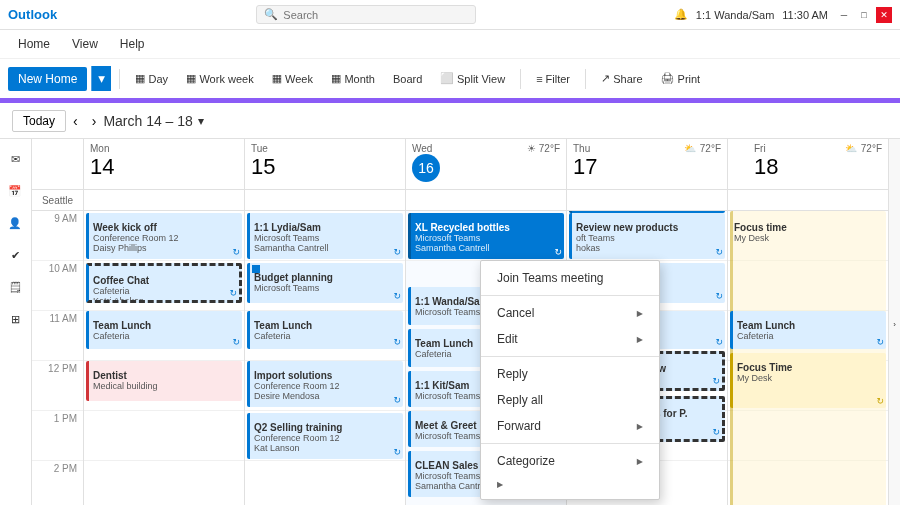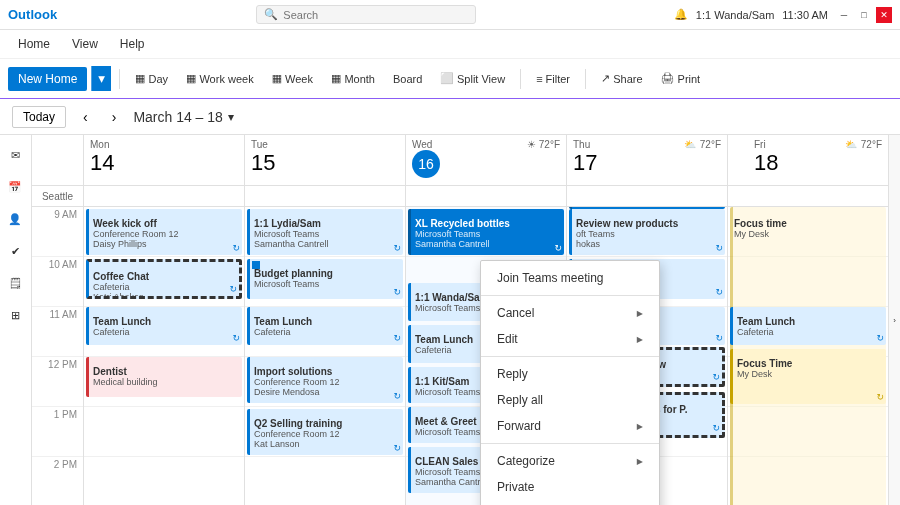--- a/index.html
+++ b/index.html
@@ -10,31 +10,31 @@
     .title-bar-left { display: flex; align-items: center; gap: 6px; }
     .outlook-logo { color: #0078d4; font-weight: bold; font-size: 13px; }
     .search-bar { display: flex; align-items: center; background: #f5f5f5; border: 1px solid #ddd; border-radius: 3px; padding: 2px 8px; width: 220px; gap: 5px; }
     .search-bar input { border: none; background: transparent; font-size: 11px; outline: none; width: 180px; }
     .title-bar-right { display: flex; align-items: center; gap: 8px; font-size: 11px; }
     .window-controls { display: flex; gap: 4px; }
     .win-btn { width: 16px; height: 16px; display: flex; align-items: center; justify-content: center; font-size: 9px; cursor: pointer; }
     .win-btn.close { background: #e81123; color: white; }
     
     
-    .ribbon { background: #fff; border-bottom: 1px solid #8b5cf6; }
+    .ribbon { background: #fff; border-bottom: 5px solid #8b5cf6; }
     .ribbon-tabs { display: flex; align-items: center; padding: 0 8px; height: 28px; gap: 2px; }
     .ribbon-tab { padding: 4px 10px; font-size: 12px; cursor: pointer; }
     .ribbon-toolbar { display: flex; align-items: center; padding: 4px 8px; height: 40px; gap: 4px; border-top: 1px solid #f0f0f0; }
     .new-event-btn { background: #0078d4; color: white; border: none; border-radius: 2px; padding: 5px 10px; font-size: 12px; cursor: pointer; display: flex; align-items: center; gap: 4px; }
     .new-event-dropdown { background: #0078d4; color: white; border: none; border-left: 1px solid rgba(255,255,255,0.3); padding: 5px 6px; cursor: pointer; }
     .toolbar-btn { background: transparent; border: 1px solid transparent; border-radius: 2px; padding: 3px 6px; font-size: 11px; cursor: pointer; display: flex; align-items: center; gap: 3px; color: #333; }
     .toolbar-separator { width: 1px; height: 20px; background: #ddd; margin: 0 4px; }
     
     
-    .cal-header { background: #fff; display: flex; align-items: center; padding: 6px 12px; gap: 10px; border-bottom: 1px solid #e0e0e0; height: 36px; }
+    .cal-header { background: #fff; display: flex; align-items: center; padding: 6px 12px; border-bottom: 1px solid #e0e0e0; height: 36px; }
     .today-btn { border: 1px solid #ccc; border-radius: 2px; padding: 3px 10px; font-size: 12px; cursor: pointer; background: #fff; }
     .nav-btn { background: transparent; border: 1px solid transparent; border-radius: 2px; padding: 3px 6px; cursor: pointer; font-size: 14px; }
     .date-range { font-size: 14px; font-weight: 400; display: flex; align-items: center; gap: 5px; }
     .date-range-dropdown { font-size: 12px; cursor: pointer; }
     
     
     .main-container { display: flex; height: calc(505px - 30px - 28px - 40px - 36px); }
     
     
     .left-sidebar { width: 32px; background: #fff; border-right: 1px solid #e0e0e0; display: flex; flex-direction: column; align-items: center; padding-top: 8px; gap: 8px; }
@@ -472,21 +472,18 @@
     <div class="menu-item">
       <span>Reply all</span>
     </div>
     <div class="menu-item menu-has-sub">
       <span>Forward</span>
     </div>
     <div class="menu-separator"></div>
     <div class="menu-item menu-has-sub">
       <span>Categorize</span>
     </div>
-    <div class="menu-item">
-      <span>Private</span>
-    </div>
     <div class="menu-item menu-has-sub">
       
     </div>
 
   </div>
 </div>
 
 </body></html>

